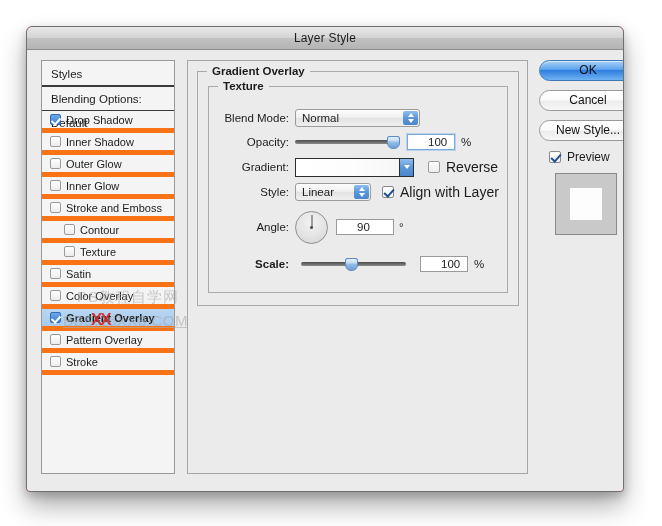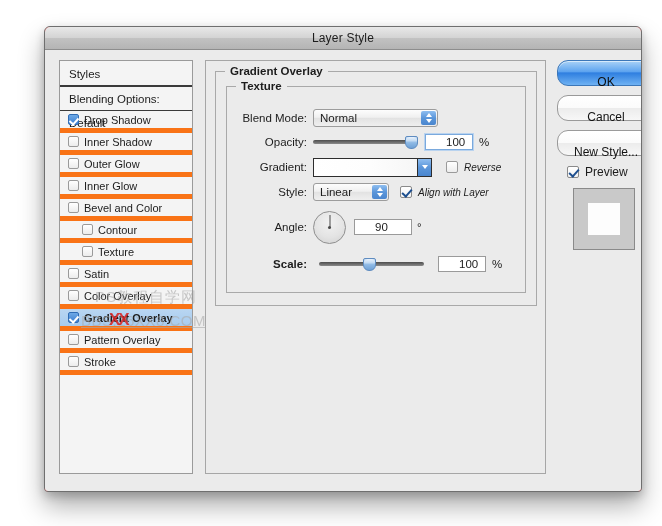--- a/index.html
+++ b/index.html
@@ -26,21 +26,20 @@
     top: 26px;
     width: 598px;
     height: 466px;
     background: #ef4444;
     border: 1px solid #6f6f6f;
     border-radius: 6px 6px 4px 4px;
     box-shadow: 0 14px 26px rgba(0,0,0,0.32),
                 0 4px 10px rgba(0,0,0,0.20);
     box-sizing: border-box;
     overflow: hidden;
-    margin-left: 18px;
   }
 
   .titlebar {
     height: 22px;
     background: linear-gradient(to bottom, #e8e8e8 0%, #d4d4d4 48%, #c2c2c2 50%, #b4b4b4 100%);
     border-bottom: 1px solid #8d8d8d;
     display: flex;
     align-items: center;
     justify-content: center;
     position: relative;
@@ -325,25 +324,24 @@
   .cb-inline.checked::after {
     content: "";
     position: absolute;
     left: 3px; top: 0px;
     width: 4px; height: 8px;
     border: solid #1d4f8f;
     border-width: 0 2.2px 2.2px 0;
     transform: rotate(42deg);
   }
   .cb-text {
-    font-size: 10px;
+    font-size: 14px;
     color: #1c1c1c;
     margin-left: 6px;
     white-space: nowrap;
-    font-style: italic;
   }
 
   
   .dial {
     width: 33px;
     height: 33px;
     border-radius: 50%;
     background: radial-gradient(circle at 50% 34%, #f2f2f2 0%, #e3e3e3 58%, #cfcfcf 100%);
     border: 1px solid #8f8f8f;
     box-sizing: border-box;
@@ -380,21 +378,21 @@
     height: 21px;
     margin-bottom: 9px;
     border-radius: 11px;
     border: 1px solid #9a9a9a;
     background: linear-gradient(to bottom, #ffffff 0%, #fbfbfb 48%, #ececec 52%, #f7f7f7 100%);
     font-size: 12px;
     color: #131313;
     font-family: "Liberation Sans", sans-serif;
     line-height: 19px;
     box-sizing: border-box;
-    padding: 12px;
+    padding: 0;
   }
   .btn.default {
     background: linear-gradient(to bottom, #a9d2f7 0%, #5ea4ef 44%, #2f7fe0 50%, #6fb2f3 100%);
     border: 1px solid #3c77b8;
     color: #0d0d0d;
     box-shadow: inset 0 1px 0 rgba(255,255,255,0.55);
   }
 
   .preview-row {
     display: flex;
@@ -484,21 +482,21 @@
             <div class="style-row">
               <span class="cb"></span>
               <span class="label">Outer Glow</span>
             </div>
             <div class="style-row">
               <span class="cb"></span>
               <span class="label">Inner Glow</span>
             </div>
             <div class="style-row">
               <span class="cb"></span>
-              <span class="label">Bevel and Color</span>
+              <span class="label">Stroke and Emboss</span>
             </div>
             <div class="style-row indent">
               <span class="cb"></span>
               <span class="label">Contour</span>
             </div>
             <div class="style-row indent">
               <span class="cb"></span>
               <span class="label">Texture</span>
             </div>
             <div class="style-row">

